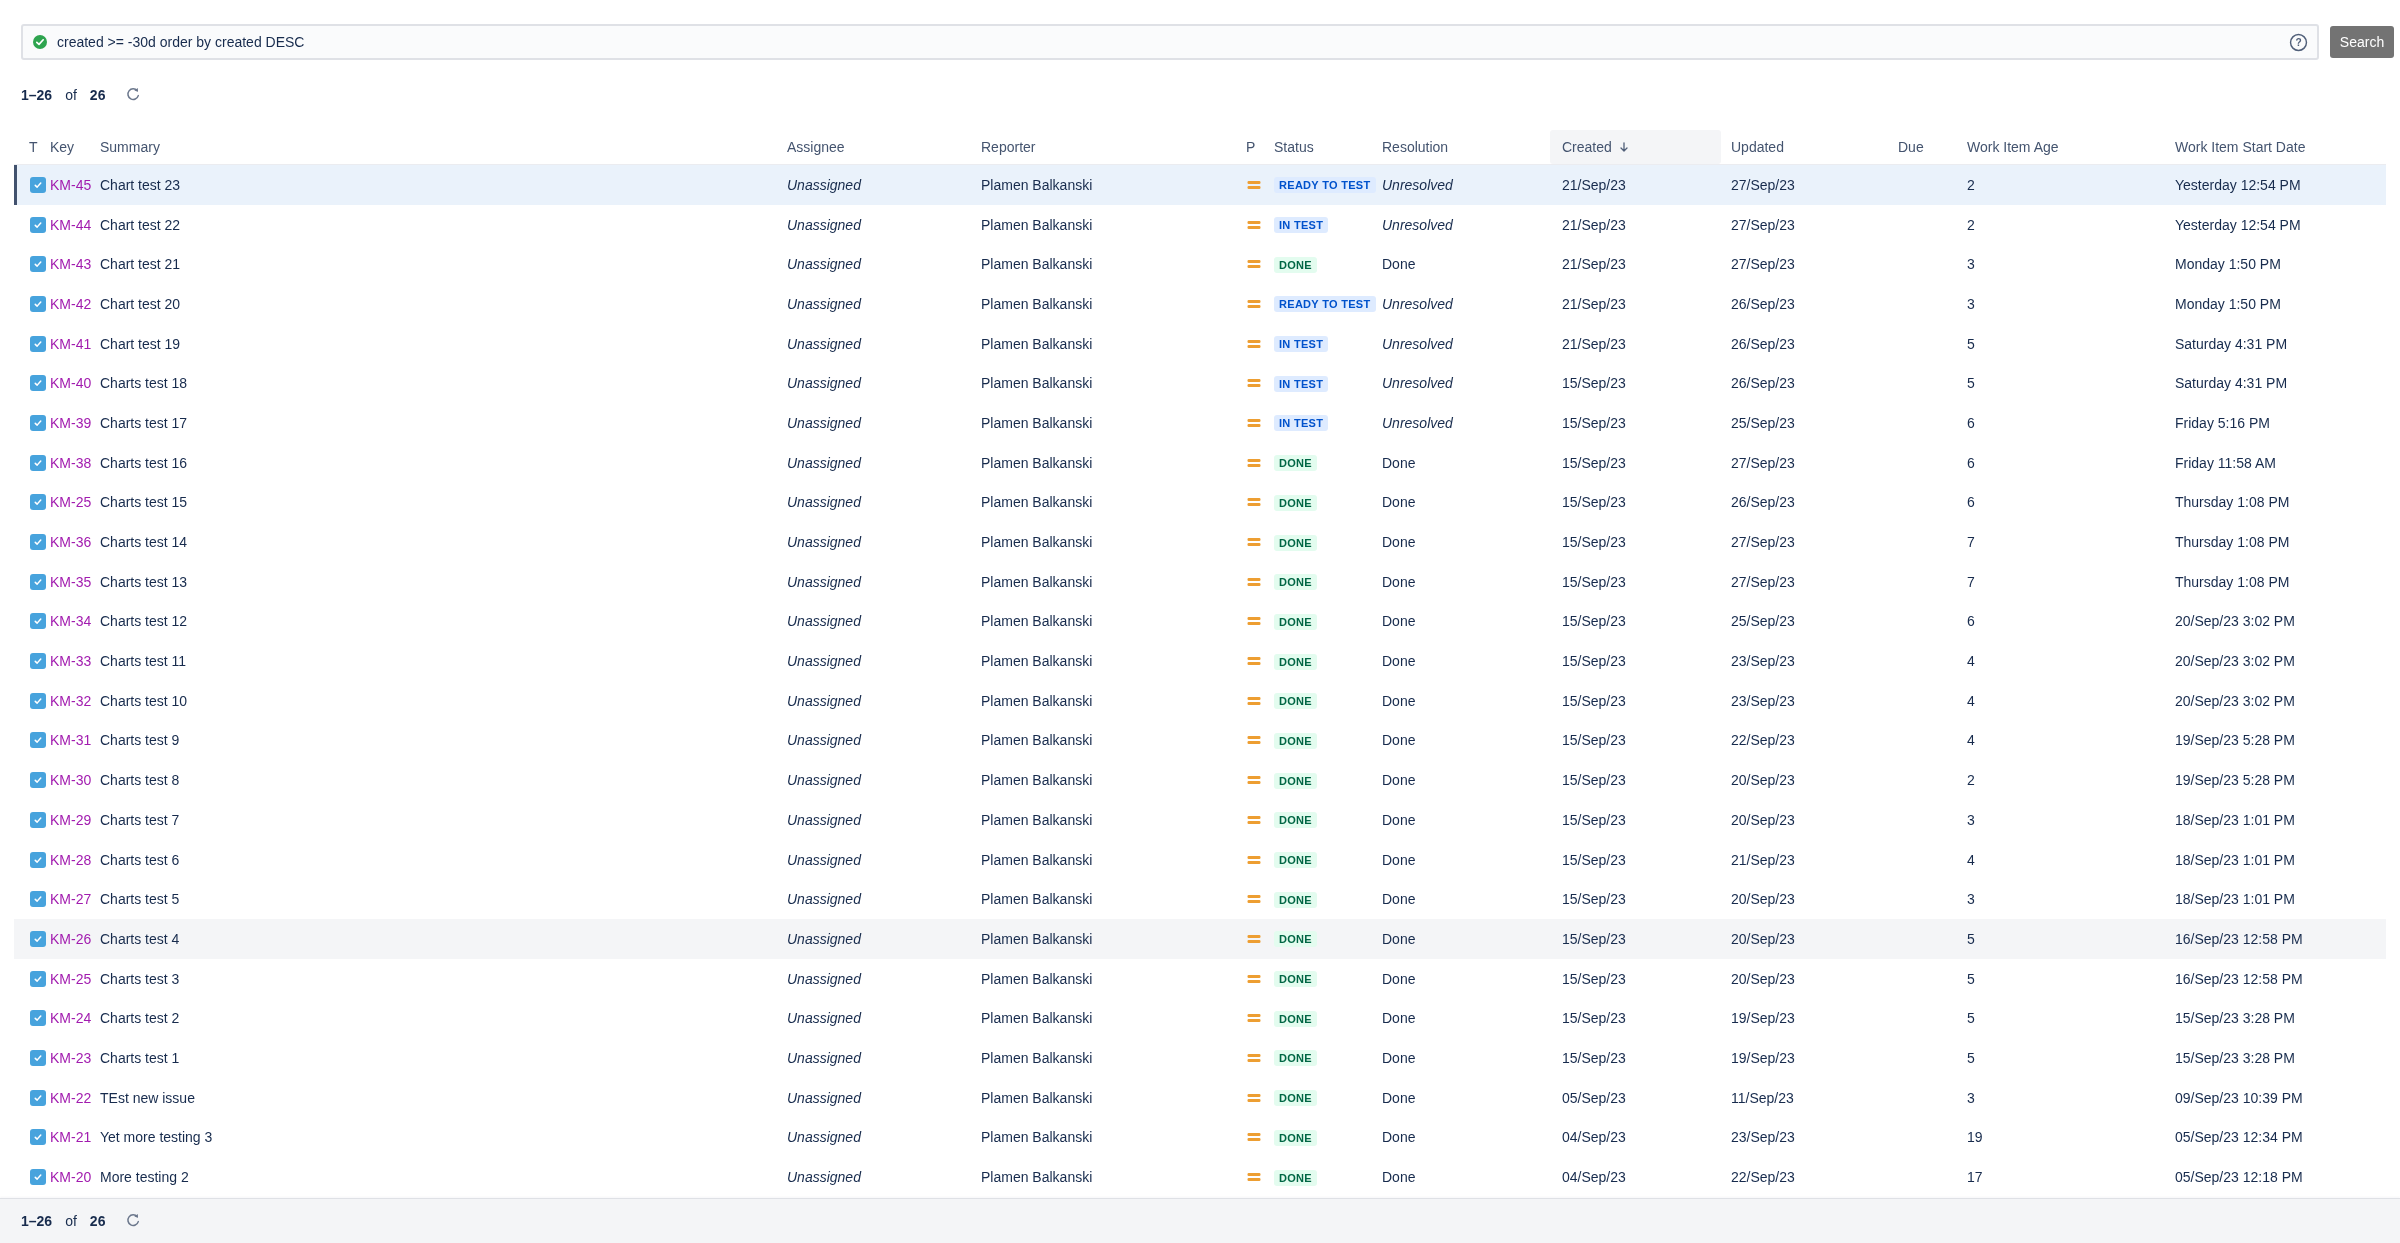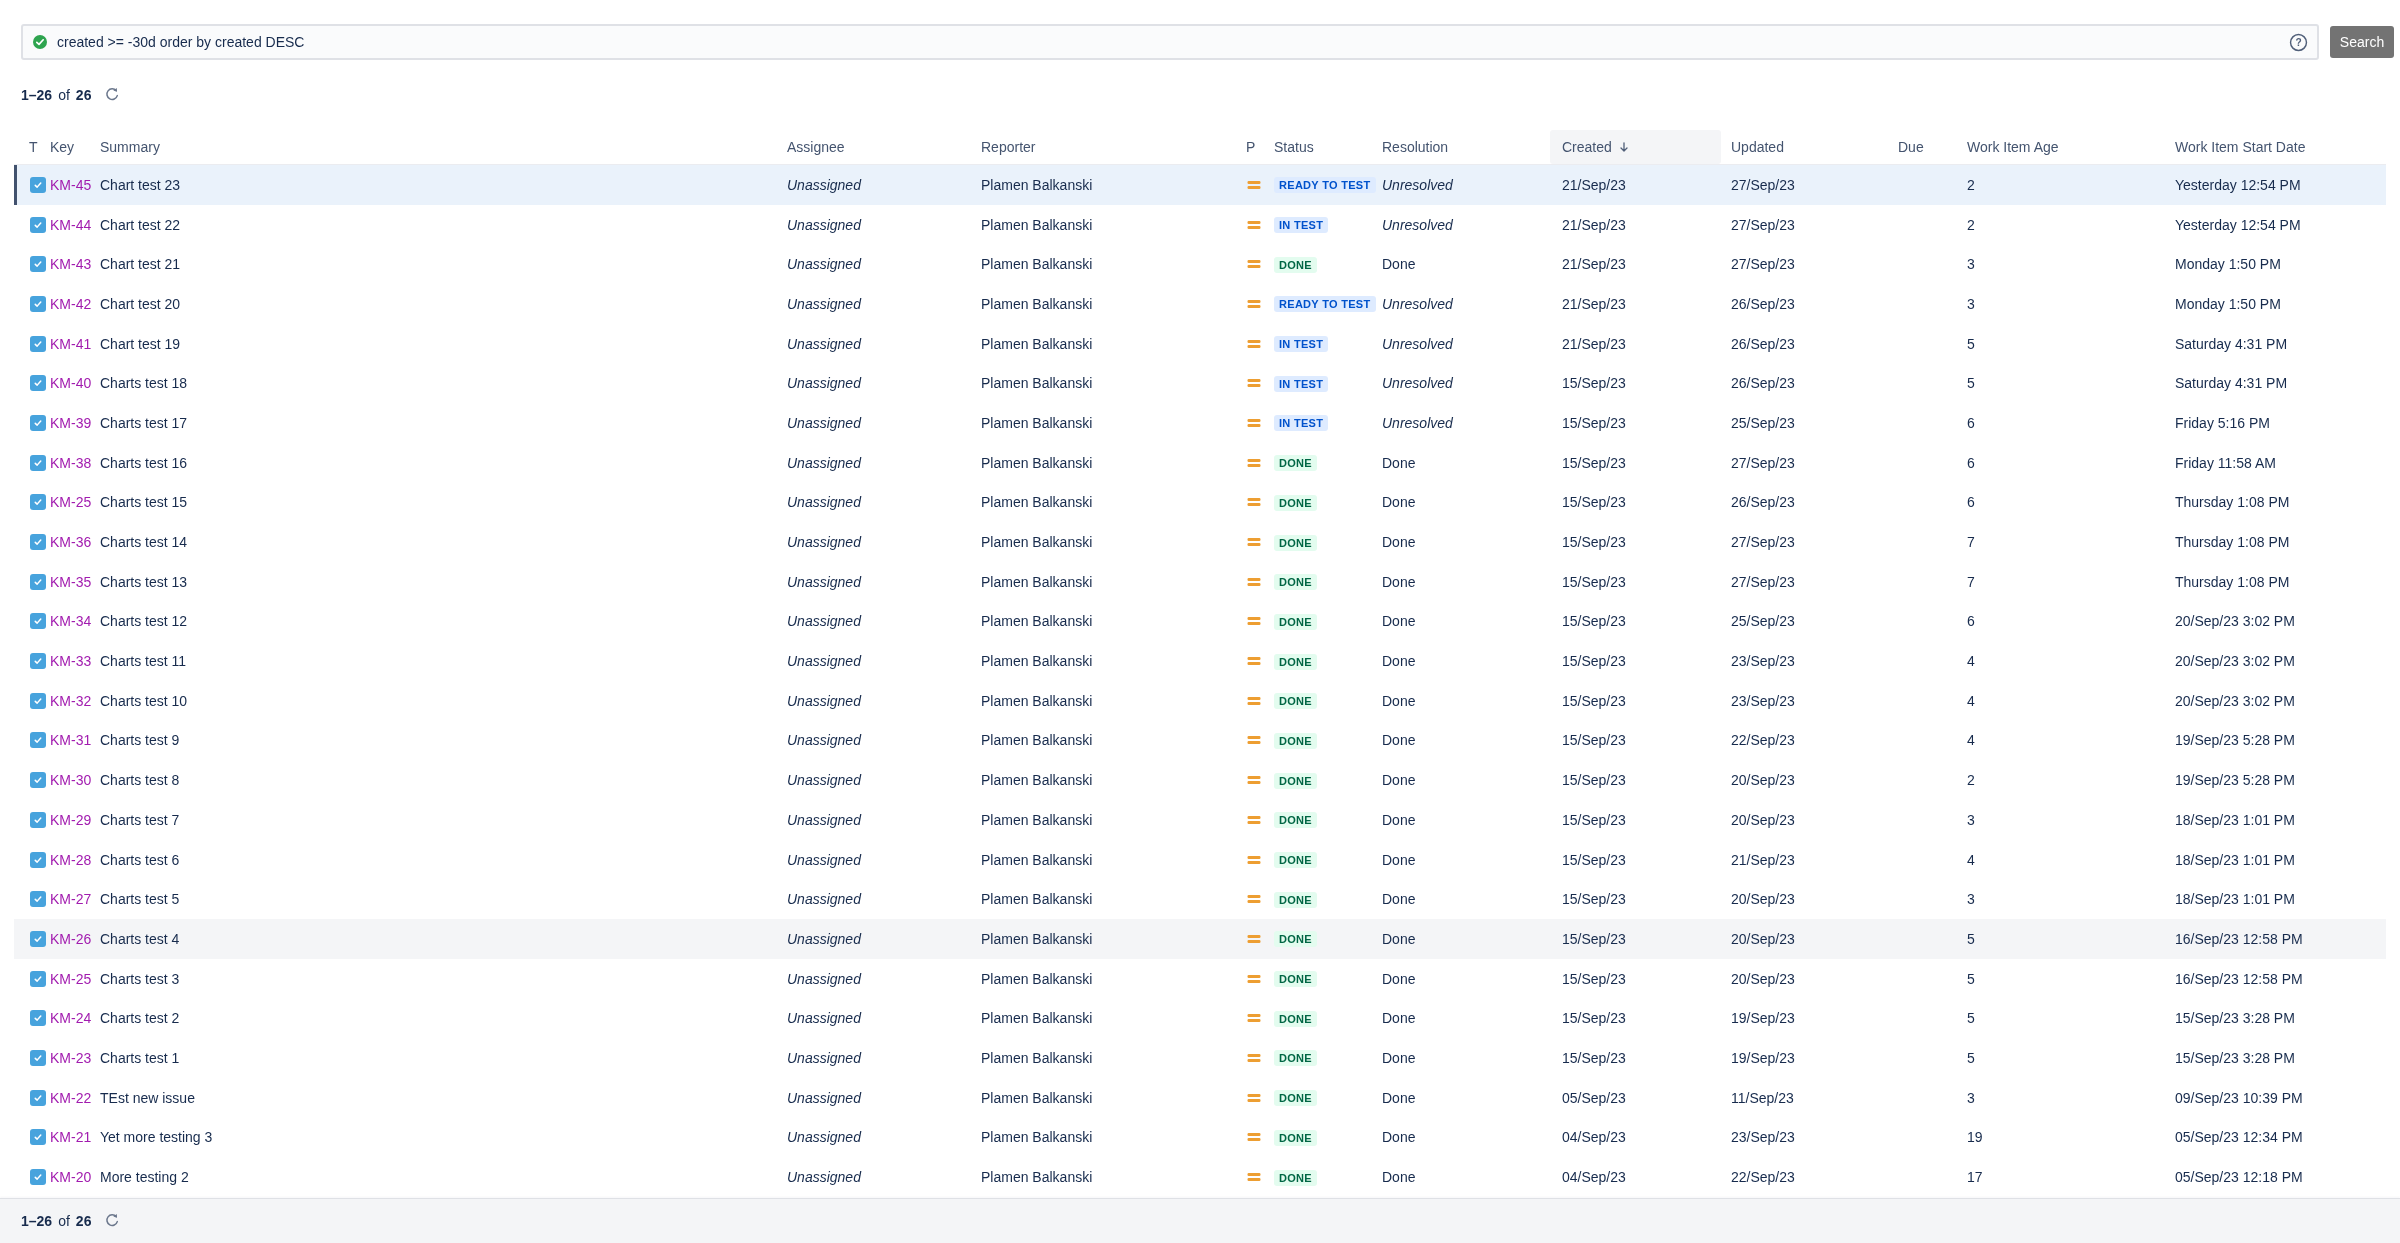--- a/index.html
+++ b/index.html
@@ -16,21 +16,21 @@
   }
   .jql-input .check-wrap{display:flex;align-items:center;}
   .jql-query{margin-left:9px;flex:1;color:#172B4D;white-space:nowrap;}
   .help-wrap{display:flex;align-items:center;margin-left:auto;cursor:pointer;}
   .search-btn{
     margin-left:11px;width:64px;height:32px;flex:0 0 auto;
     background:#737373;color:#FFFFFF;border:none;border-radius:3px;
     font-family:inherit;font-size:14px;font-weight:500;cursor:pointer;
   }
   
-  .pager{display:flex;align-items:center;gap:6px;font-size:14px;}
+  .pager{display:flex;align-items:center;gap:13px;font-size:14px;}
   .pager .num{font-weight:700;}
   .pager .of{font-weight:400;}
   .pager-top{margin:26px 0 0 21px;height:18px;}
   .refresh-wrap{display:flex;align-items:center;margin-left:7px;cursor:pointer;}
   
   table{border-collapse:collapse;table-layout:fixed;width:2372px;margin:26px 14px 0 14px;}
   thead th{
     height:34px;padding:0;text-align:left;vertical-align:middle;
     font-size:14px;font-weight:500;color:#44546F;cursor:pointer;position:relative;
     border-bottom:1px solid #EBECF0;white-space:nowrap;

